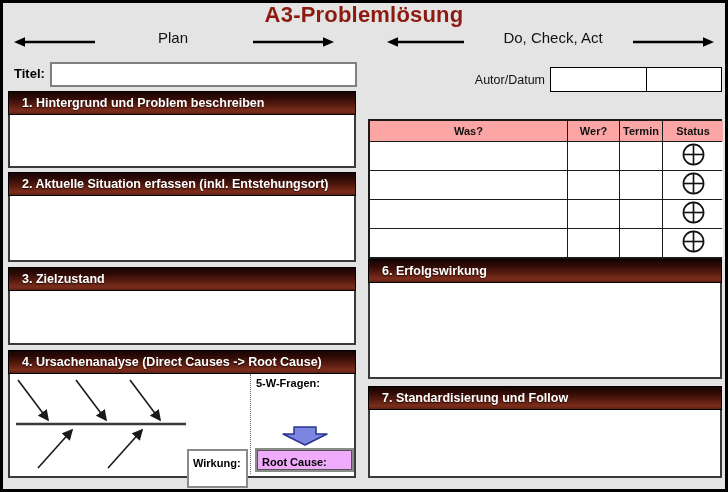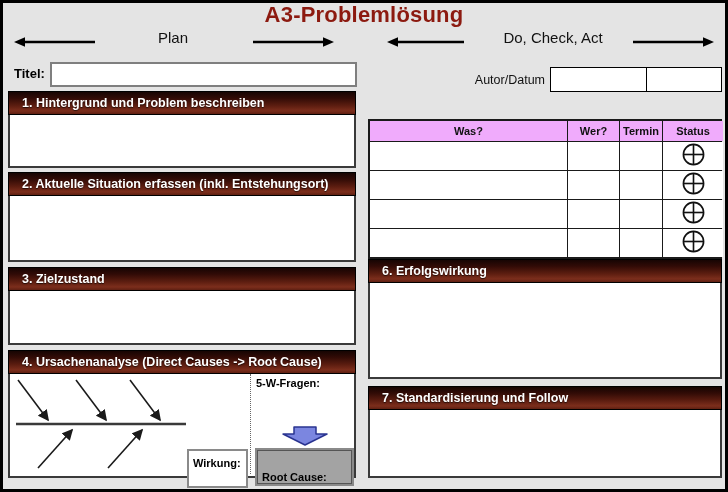--- a/index.html
+++ b/index.html
@@ -30,30 +30,30 @@
   }
   .label{font-size:13px;color:#000;}
   .bold{font-weight:bold;}
   
   .mtable{
     box-sizing:border-box;border:2px solid #1a1a1a;background:#1a1a1a;
     display:grid;grid-template-columns:197px 51px 42px 60px;grid-auto-rows:auto;gap:1px;
   }
   .mcell{background:#fff;box-sizing:border-box;}
   .mhead{
-    background:#f0abfc;font-size:11px;font-weight:bold;text-align:center;
+    background:#fca5a5;font-size:11px;font-weight:bold;text-align:center;
     line-height:20px;height:20px;
   }
   .mrow{height:28px;display:flex;align-items:center;justify-content:center;}
   
   .dotted-divider{border-left:1px dotted #666;width:0;}
   .mini-label{font-size:11px;font-weight:bold;color:#000;white-space:nowrap;}
   .rc-box{
-    box-sizing:border-box;background:#a3a3a3;border:2px solid #8a8a8a;
-    box-shadow:inset 0 0 0 1px #555;padding:17px 5px;
+    box-sizing:border-box;background:#f0abfc;border:2px solid #8a8a8a;
+    box-shadow:inset 0 0 0 1px #555;padding:2px 5px;
   }
   .wbox-overlay{box-sizing:border-box;background:#fff;border:2px solid #8a8a8a;padding:2px 4px;}
 </style>
 </head>
 <body>
 
 <div class="page">
 
   <div class="abs page-title">A3-Problemlösung</div>
 

